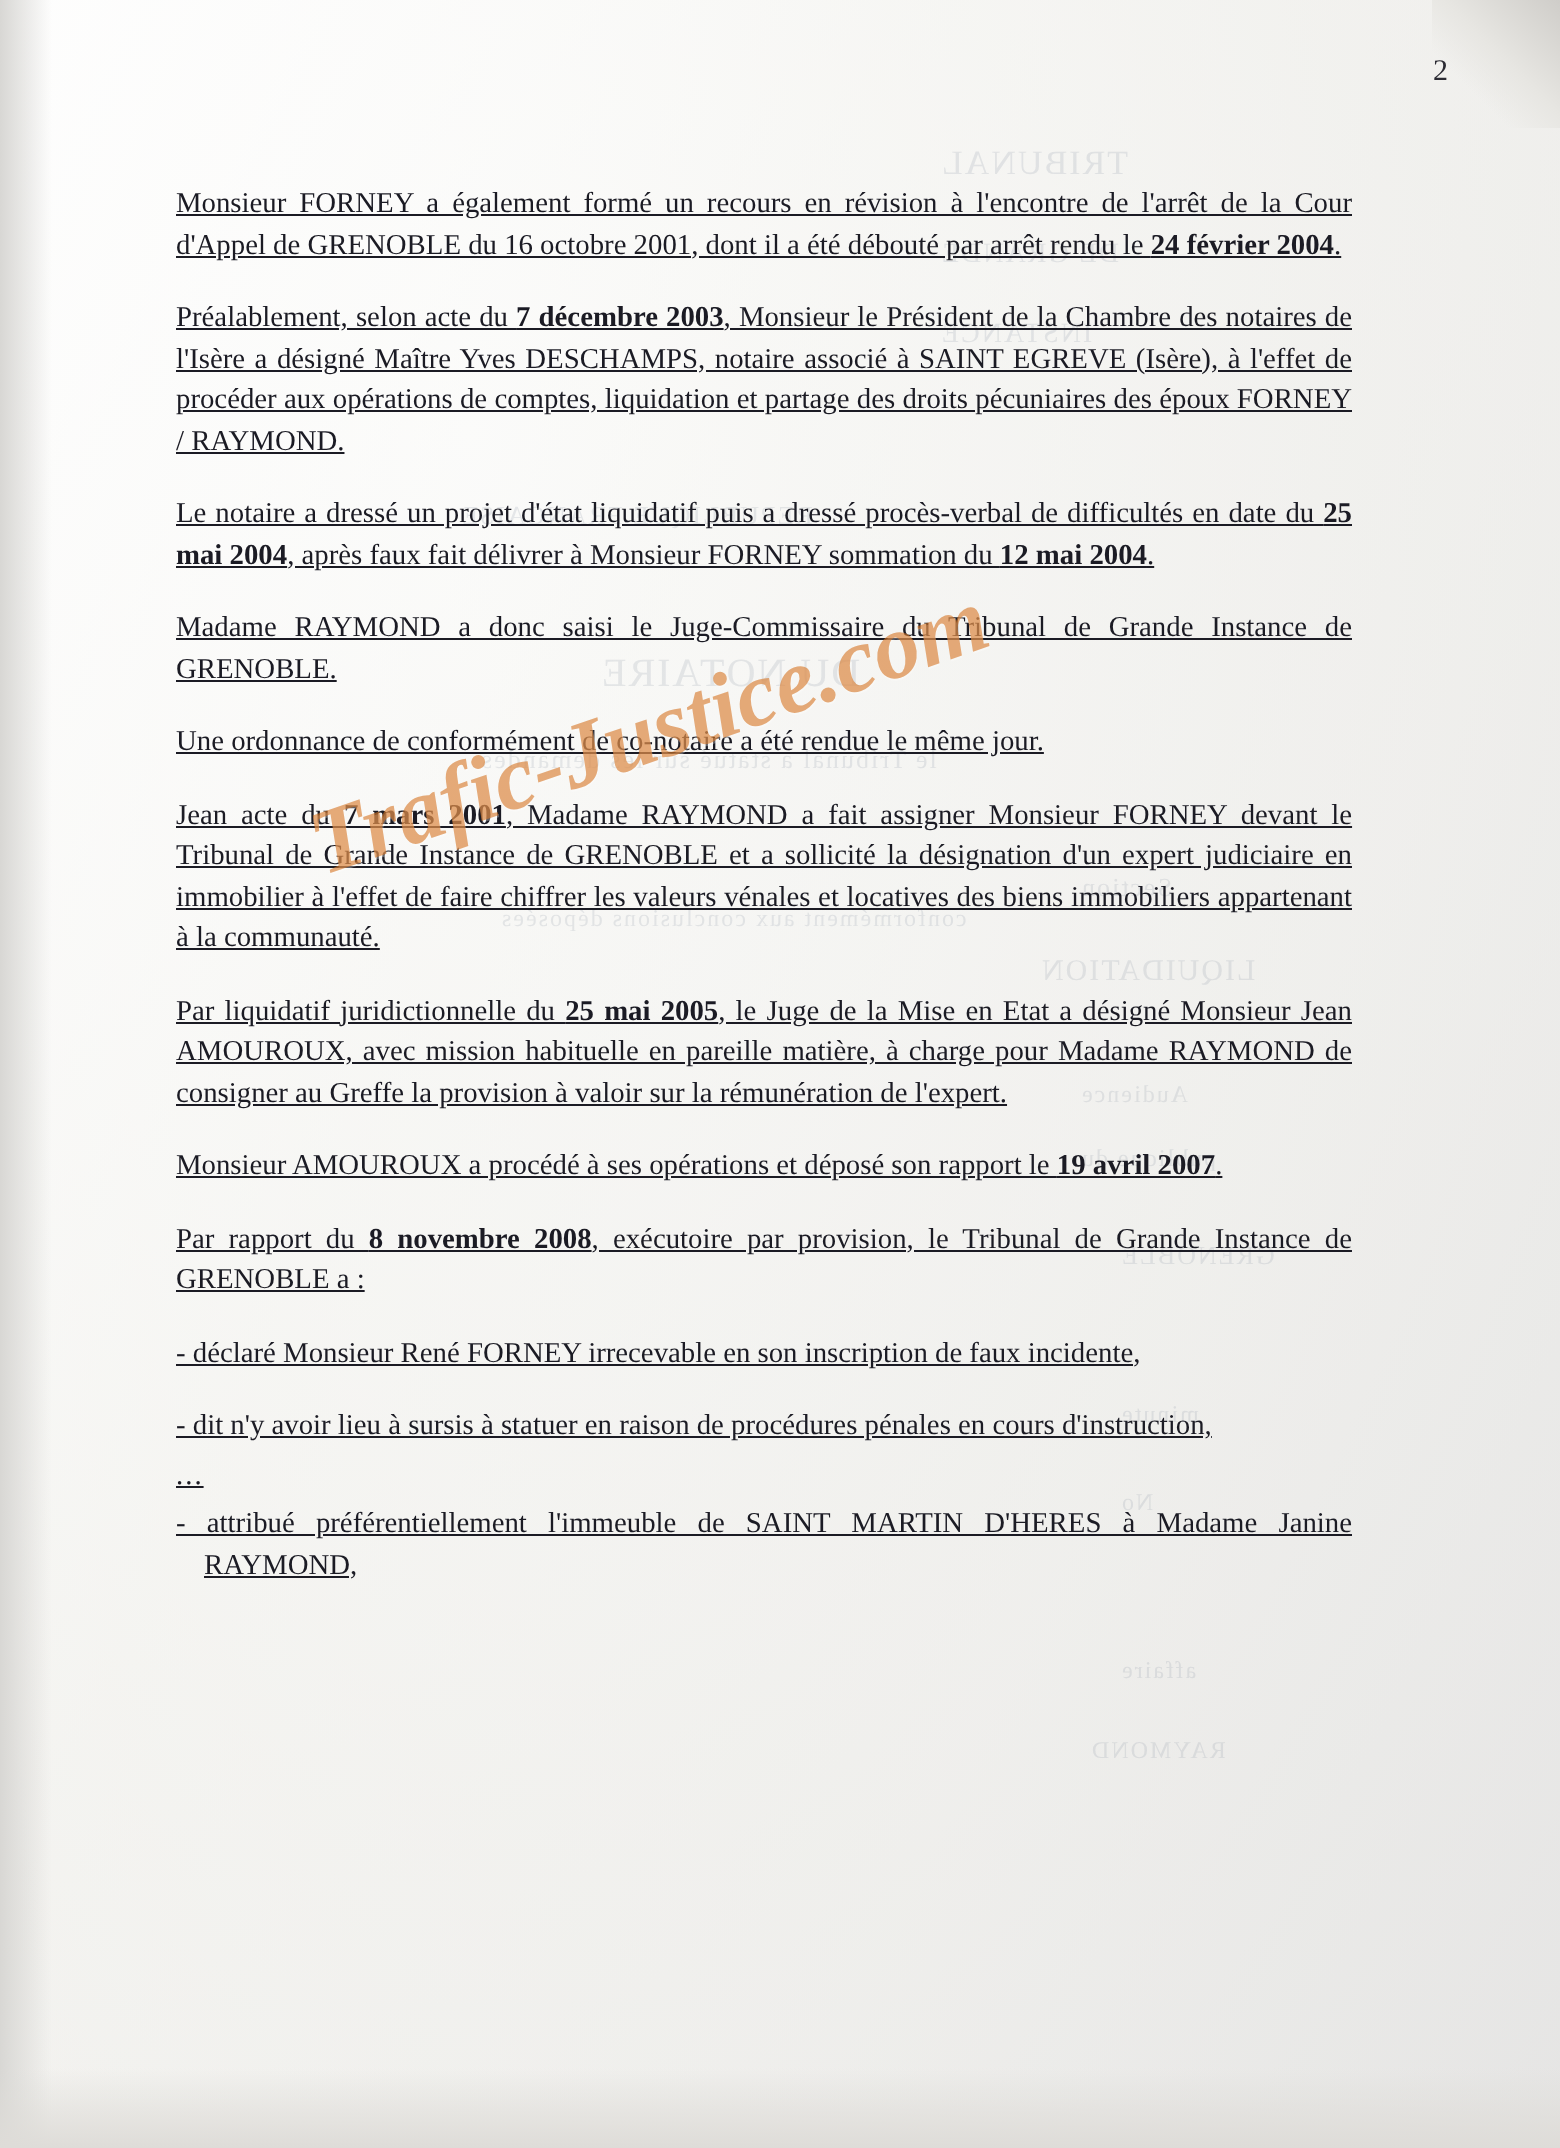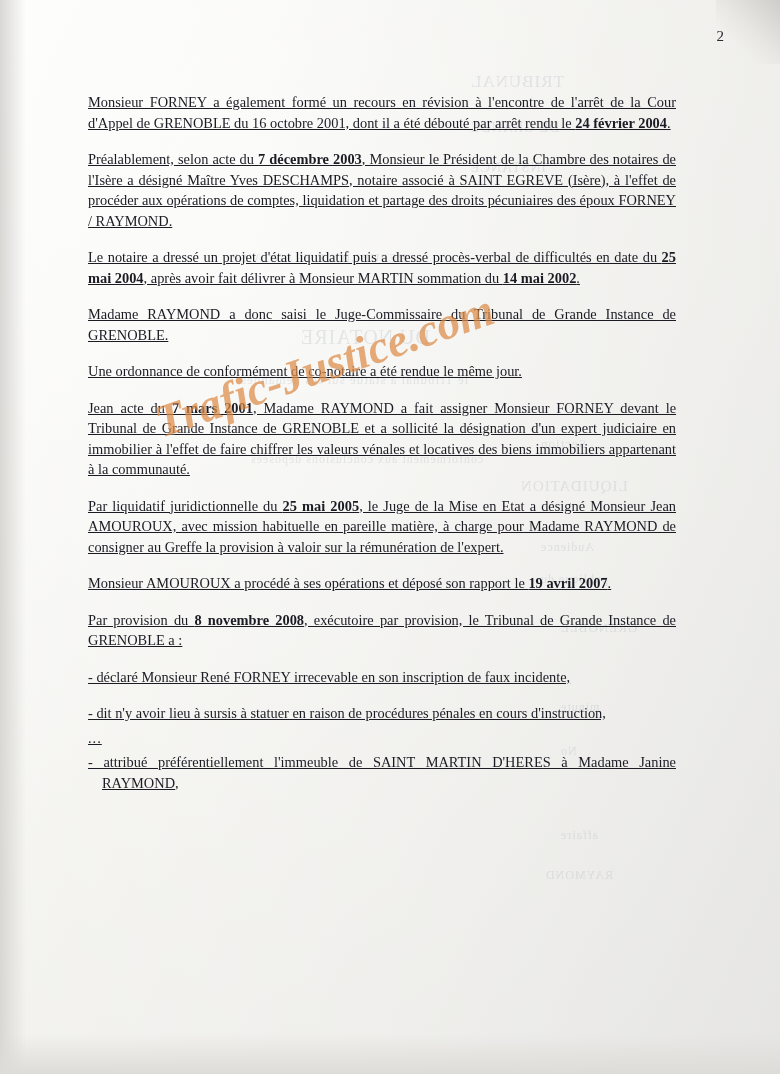--- a/index.html
+++ b/index.html
@@ -135,27 +135,27 @@
       <div class="bleed" style="left: 560px; top: 744px; font-size: 12px;">No</div>
       <div class="bleed" style="left: 560px; top: 828px; font-size: 12px;">affaire</div>
       <div class="bleed" style="left: 545px; top: 868px; font-size: 12px;">RAYMOND</div>
     </div>
 
   <div class="page-number">2</div>
 
   <div class="body-text" id="body-text">
       <p class="para"><span>Monsieur FORNEY a également formé un recours en révision à l'encontre de l'arrêt de la Cour d'Appel de GRENOBLE du 16 octobre 2001, dont il a été débouté par arrêt rendu le </span><b>24 février 2004</b><span>.</span></p>
       <p class="para"><span>Préalablement, selon acte du </span><b>7 décembre 2003</b><span>, Monsieur le Président de la Chambre des notaires de l'Isère a désigné Maître Yves DESCHAMPS, notaire associé à SAINT EGREVE (Isère), à l'effet de procéder aux opérations de comptes, liquidation et partage des droits pécuniaires des époux FORNEY / RAYMOND.</span></p>
-      <p class="para"><span>Le notaire a dressé un projet d'état liquidatif puis a dressé procès-verbal de difficultés en date du </span><b>25 mai 2004</b><span>, après avoir fait délivrer à Monsieur MARTIN sommation du </span><b>14 mai 2002</b><span>.</span></p>
+      <p class="para"><span>Le notaire a dressé un projet d'état liquidatif puis a dressé procès-verbal de difficultés en date du </span><b>25 mai 2004</b><span>, après faux fait délivrer à Monsieur FORNEY sommation du </span><b>12 mai 2004</b><span>.</span></p>
       <p class="para"><span>Madame RAYMOND a donc saisi le Juge-Commissaire du Tribunal de Grande Instance de GRENOBLE.</span></p>
       <p class="para"><span>Une ordonnance de conformément de co-notaire a été rendue le même jour.</span></p>
       <p class="para"><span>Jean acte du </span><b>7 mars 2001</b><span>, Madame RAYMOND a fait assigner Monsieur FORNEY devant le Tribunal de Grande Instance de GRENOBLE et a sollicité la désignation d'un expert judiciaire en immobilier à l'effet de faire chiffrer les valeurs vénales et locatives des biens immobiliers appartenant à la communauté.</span></p>
       <p class="para"><span>Par liquidatif juridictionnelle du </span><b>25 mai 2005</b><span>, le Juge de la Mise en Etat a désigné Monsieur Jean AMOUROUX, avec mission habituelle en pareille matière, à charge pour Madame RAYMOND de consigner au Greffe la provision à valoir sur la rémunération de l'expert.</span></p>
       <p class="para"><span>Monsieur AMOUROUX a procédé à ses opérations et déposé son rapport le </span><b>19 avril 2007</b><span>.</span></p>
-      <p class="para"><span>Par provision du </span><b>8 novembre 2008</b><span>, exécutoire par provision, le Tribunal de Grande Instance de GRENOBLE a :</span></p>
+      <p class="para"><span>Par rapport du </span><b>8 novembre 2008</b><span>, exécutoire par provision, le Tribunal de Grande Instance de GRENOBLE a :</span></p>
       <p class="para hang"><span>-  déclaré Monsieur René FORNEY irrecevable en son inscription de faux incidente,</span></p>
       <p class="para hang"><span>-  dit n'y avoir lieu à sursis à statuer en raison de procédures pénales en cours d'instruction,</span></p>
       <p class="para dots"><span>...</span></p>
       <p class="para hang"><span>-  attribué préférentiellement l'immeuble de SAINT MARTIN D'HERES à Madame Janine RAYMOND,</span></p>
     </div>
 
   <div class="watermark">Trafic-Justice.com</div>
 
 </div>
 

